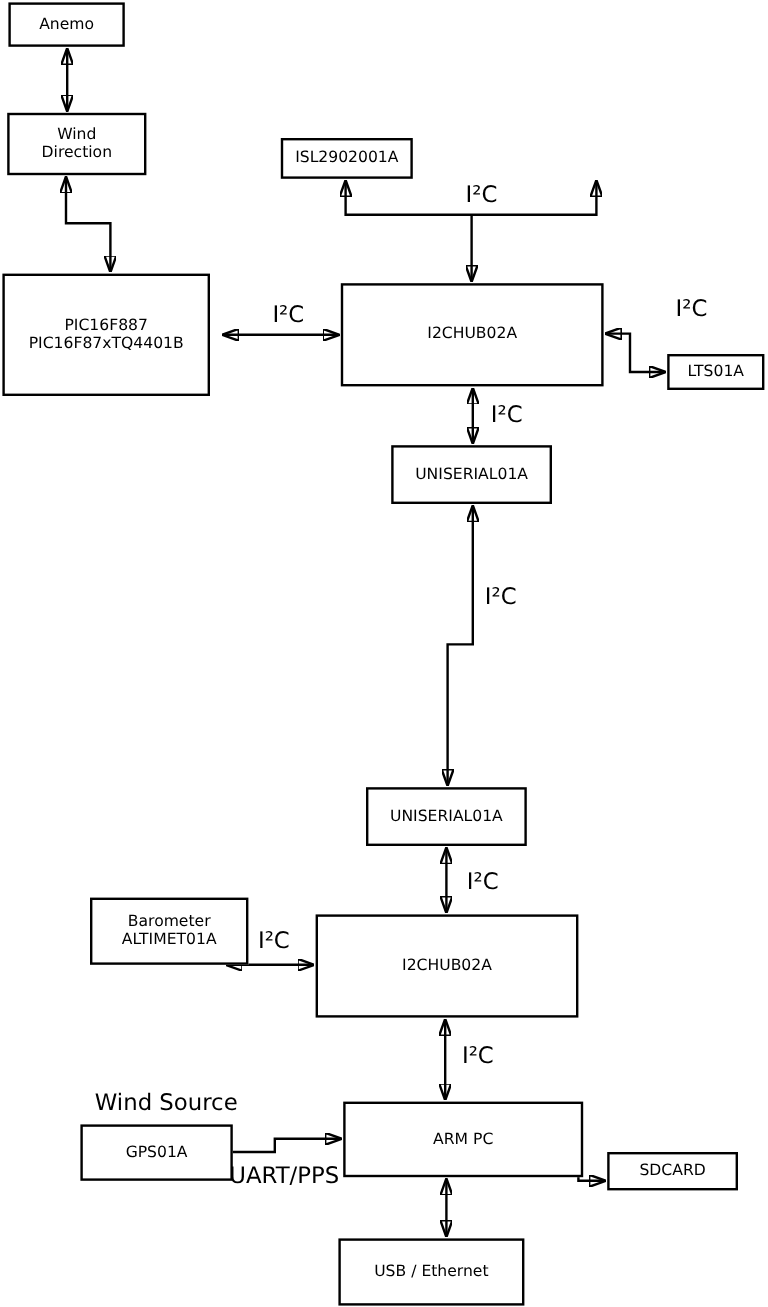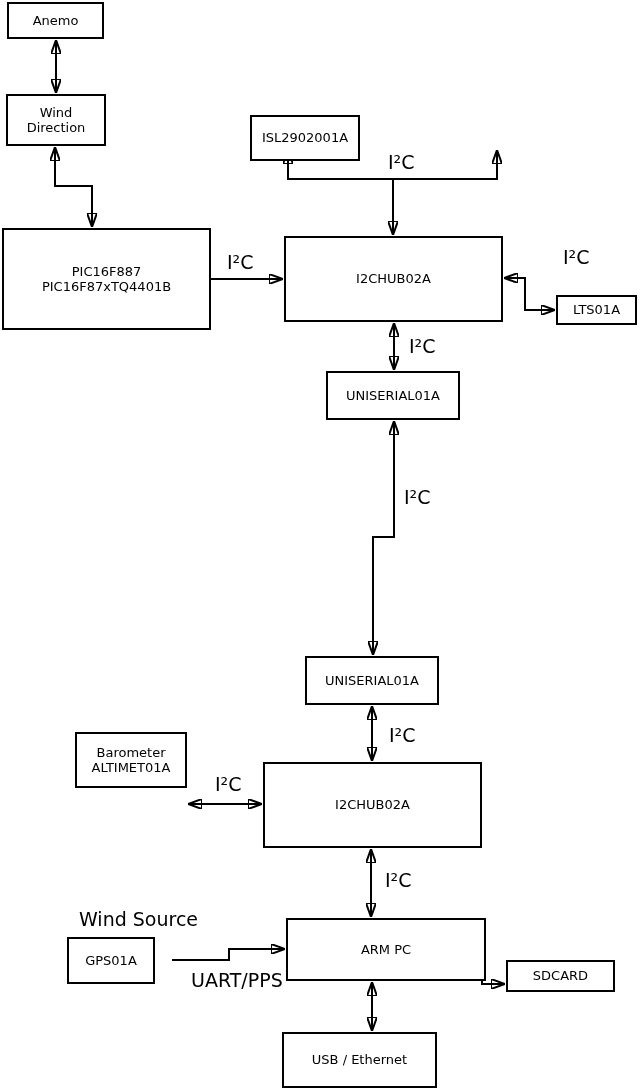--- a/index.html
+++ b/index.html
@@ -54,51 +54,51 @@
     <path d="M 189 804 L 261 804" marker-start="url(#arr)" marker-end="url(#arr)"></path>
     <path d="M 371 850 L 371 916" marker-start="url(#arr)" marker-end="url(#arr)"></path>
     <path d="M 172 960 L 229 960 L 229 949 L 284 949" marker-end="url(#arr)"></path>
     <path d="M 460 948 L 482 948 L 482 984 L 504 984" marker-start="url(#arr)" marker-end="url(#arr)"></path>
     <path d="M 372 983 L 372 1030" marker-start="url(#arr)" marker-end="url(#arr)"></path>
   </svg>
 
   <div class="node" style="left:7px;top:2px;width:97px;height:37px">
       <span>Anemo</span>
     </div>
-  <div class="node" style="left:6px;top:94px;width:100px;height:52px">
+  <div class="node" style="left:6px;top:94px;width:116px;height:52px">
       <span>Wind
 Direction</span>
     </div>
-  <div class="node" style="left:2px;top:228px;width:209px;height:102px">
+  <div class="node" style="left:2px;top:228px;width:173px;height:102px">
       <span>PIC16F887
 PIC16F87xTQ4401B</span>
     </div>
-  <div class="node" style="left:250px;top:115px;width:110px;height:46px">
+  <div class="node" style="left:234px;top:115px;width:110px;height:34px">
       <span>ISL2902001A</span>
     </div>
   <div class="node" style="left:284px;top:236px;width:219px;height:86px">
       <span>I2CHUB02A</span>
     </div>
   <div class="node" style="left:556px;top:295px;width:81px;height:30px">
       <span>LTS01A</span>
     </div>
   <div class="node" style="left:326px;top:371px;width:134px;height:49px">
       <span>UNISERIAL01A</span>
     </div>
   <div class="node" style="left:305px;top:656px;width:134px;height:49px">
       <span>UNISERIAL01A</span>
     </div>
   <div class="node" style="left:263px;top:762px;width:219px;height:86px">
       <span>I2CHUB02A</span>
     </div>
-  <div class="node" style="left:75px;top:732px;width:112px;height:56px">
+  <div class="node" style="left:75px;top:748px;width:132px;height:56px">
       <span>Barometer
 ALTIMET01A</span>
     </div>
-  <div class="node" style="left:67px;top:937px;width:88px;height:47px">
+  <div class="node" style="left:67px;top:937px;width:127px;height:47px">
       <span>GPS01A</span>
     </div>
   <div class="node" style="left:286px;top:918px;width:200px;height:63px">
       <span>ARM PC</span>
     </div>
   <div class="node" style="left:506px;top:960px;width:109px;height:32px">
       <span>SDCARD</span>
     </div>
   <div class="node" style="left:282px;top:1032px;width:155px;height:56px">
       <span>USB / Ethernet</span>

